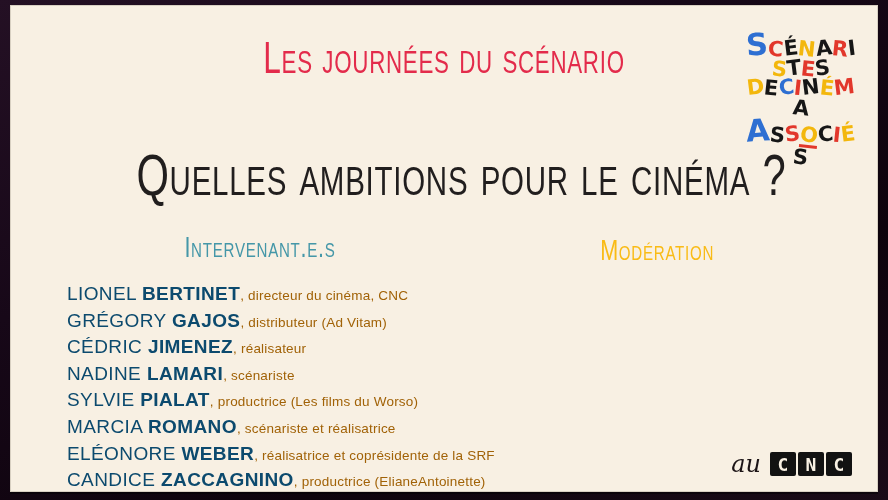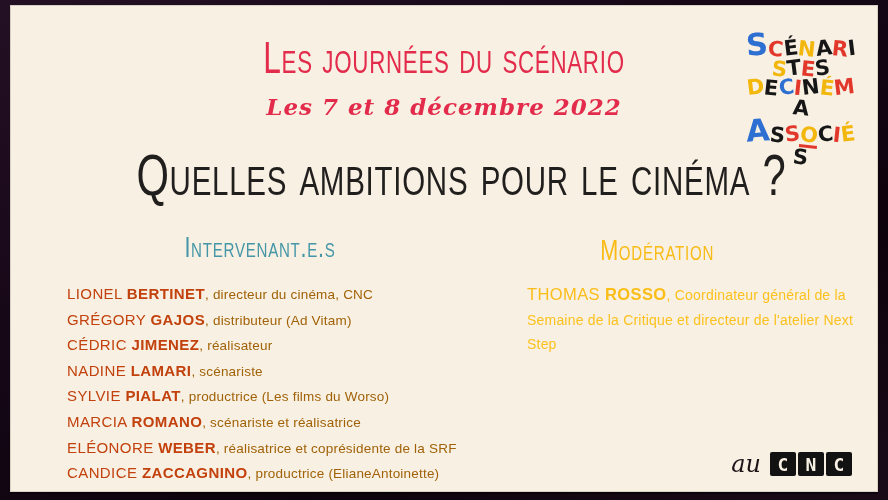--- a/index.html
+++ b/index.html
@@ -46,21 +46,21 @@
   .logo-line span:nth-child(odd){transform:rotate(-7deg);}
   .logo-line span:nth-child(even){transform:rotate(6deg) translateY(1px);}
   .logo-line span.big{font-size:1.45em;transform:rotate(-4deg);}
   .logo-line span.uline{border-bottom:3px solid #e2372b;}
   
   .col-heading{position:absolute;font-size:30px;}
   .heading-intervenants{left:30px;top:225px;width:440px;text-align:center;color:#4597a8;}
   .heading-moderation{left:517px;top:228px;width:260px;text-align:center;color:#f9bb16;}
   .people{position:absolute;left:57px;top:277px;width:470px;}
   .person{line-height:24.6px;white-space:nowrap;}
-  .pname{font-size:15px;color:#c2410c;letter-spacing:.4px;}
+  .pname{font-size:19px;color:#0c4a6e;letter-spacing:.4px;}
   .pname b{font-weight:700;}
   .prole{font-size:13.5px;color:#a16207;letter-spacing:.2px;}
   .mod-block{
     position:absolute;left:517px;top:277px;width:352px;
     line-height:21px;color:#fbbd17;
   }
   .mod-block .pname{color:#fbbd17;font-size:16.5px;}
   .mod-block .prole{color:#fcc11e;font-size:14px;}
   
   .cnc{
@@ -79,21 +79,20 @@
 </style>
 </head>
 <body>
 
 <div class="card">
 
   <div class="event-title">
     <span class="hand">Les journées du scénario</span>
   </div>
 
-  <div class="event-dates">Les 7 et 8 décembre 2022</div>
 
   <div class="logo" id="logo">
       <span class="logo-line"><span class="big " style="color: rgb(46, 111, 210);">S</span><span style="color: rgb(226, 55, 43);">C</span><span style="color: rgb(22, 22, 22);">É</span><span style="color: rgb(243, 183, 12);">N</span><span style="color: rgb(22, 22, 22);">A</span><span style="color: rgb(226, 55, 43);">R</span><span style="color: rgb(22, 22, 22);">I</span><span style="color: rgb(243, 183, 12);">S</span><span style="color: rgb(22, 22, 22);">T</span><span style="color: rgb(226, 55, 43);">E</span><span style="color: rgb(22, 22, 22);">S</span></span>
       <span class="logo-line"><span style="color: rgb(243, 183, 12);">D</span><span style="color: rgb(22, 22, 22);">E</span><span style="color: rgb(46, 111, 210);">C</span><span style="color: rgb(226, 55, 43);">I</span><span style="color: rgb(22, 22, 22);">N</span><span style="color: rgb(243, 183, 12);">É</span><span style="color: rgb(226, 55, 43);">M</span><span style="color: rgb(22, 22, 22);">A</span></span>
       <span class="logo-line"><span class="big " style="color: rgb(46, 111, 210);">A</span><span style="color: rgb(22, 22, 22);">S</span><span style="color: rgb(226, 55, 43);">S</span><span class="uline" style="color: rgb(243, 183, 12);">O</span><span style="color: rgb(22, 22, 22);">C</span><span style="color: rgb(226, 55, 43);">I</span><span style="color: rgb(243, 183, 12);">É</span><span style="color: rgb(22, 22, 22);">S</span></span>
     </div>
 
   <div class="main-title">
     <span class="hand">Quelles ambitions pour le cinéma ?</span>
   </div>
@@ -110,23 +109,20 @@
       <div class="person"><span class="pname">SYLVIE <b>PIALAT</b></span><span class="prole">, productrice (Les films du Worso)</span></div>
       <div class="person"><span class="pname">MARCIA <b>ROMANO</b></span><span class="prole">, scénariste et réalisatrice</span></div>
       <div class="person"><span class="pname">ELÉONORE <b>WEBER</b></span><span class="prole">, réalisatrice et coprésidente de la SRF</span></div>
       <div class="person"><span class="pname">CANDICE <b>ZACCAGNINO</b></span><span class="prole">, productrice (ElianeAntoinette)</span></div>
     </div>
 
   <div class="col-heading heading-moderation">
     <span class="hand">Modération</span>
   </div>
 
-  <div class="mod-block" id="moderation-block">
-      <div class="person" style="white-space: normal;"><span class="pname">THOMAS <b>ROSSO</b></span><span class="prole">, Coordinateur général de la Semaine de la Critique et directeur de l'atelier Next Step</span></div>
-    </div>
 
   <div class="cnc">
     <span class="cnc-au">au</span>
     <span class="cnc-blocks" id="cnc-blocks">
         <span class="cnc-block">C</span>
         <span class="cnc-block">N</span>
         <span class="cnc-block">C</span>
       </span>
   </div>
 

